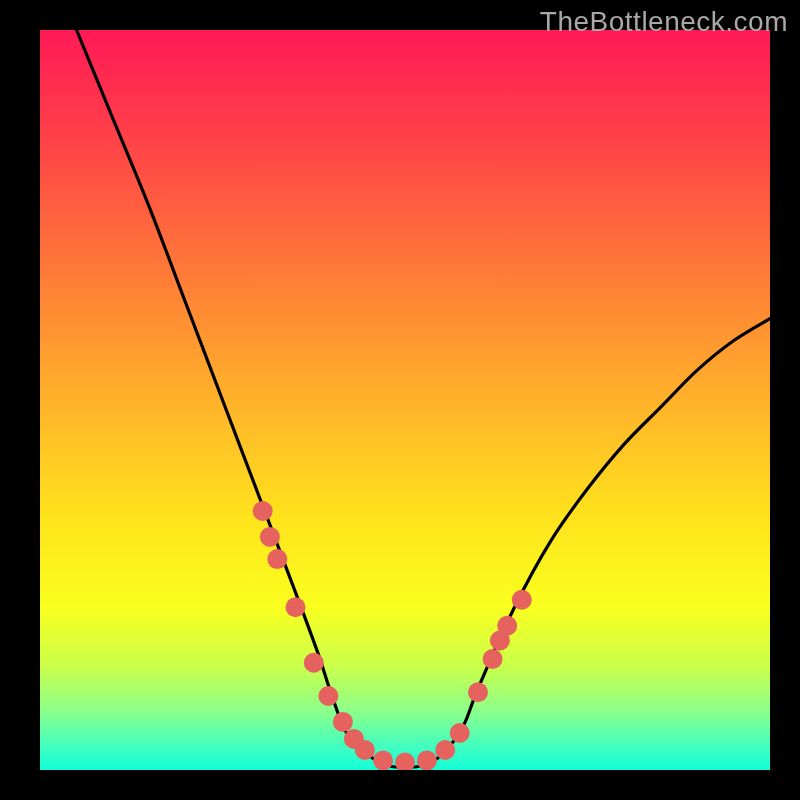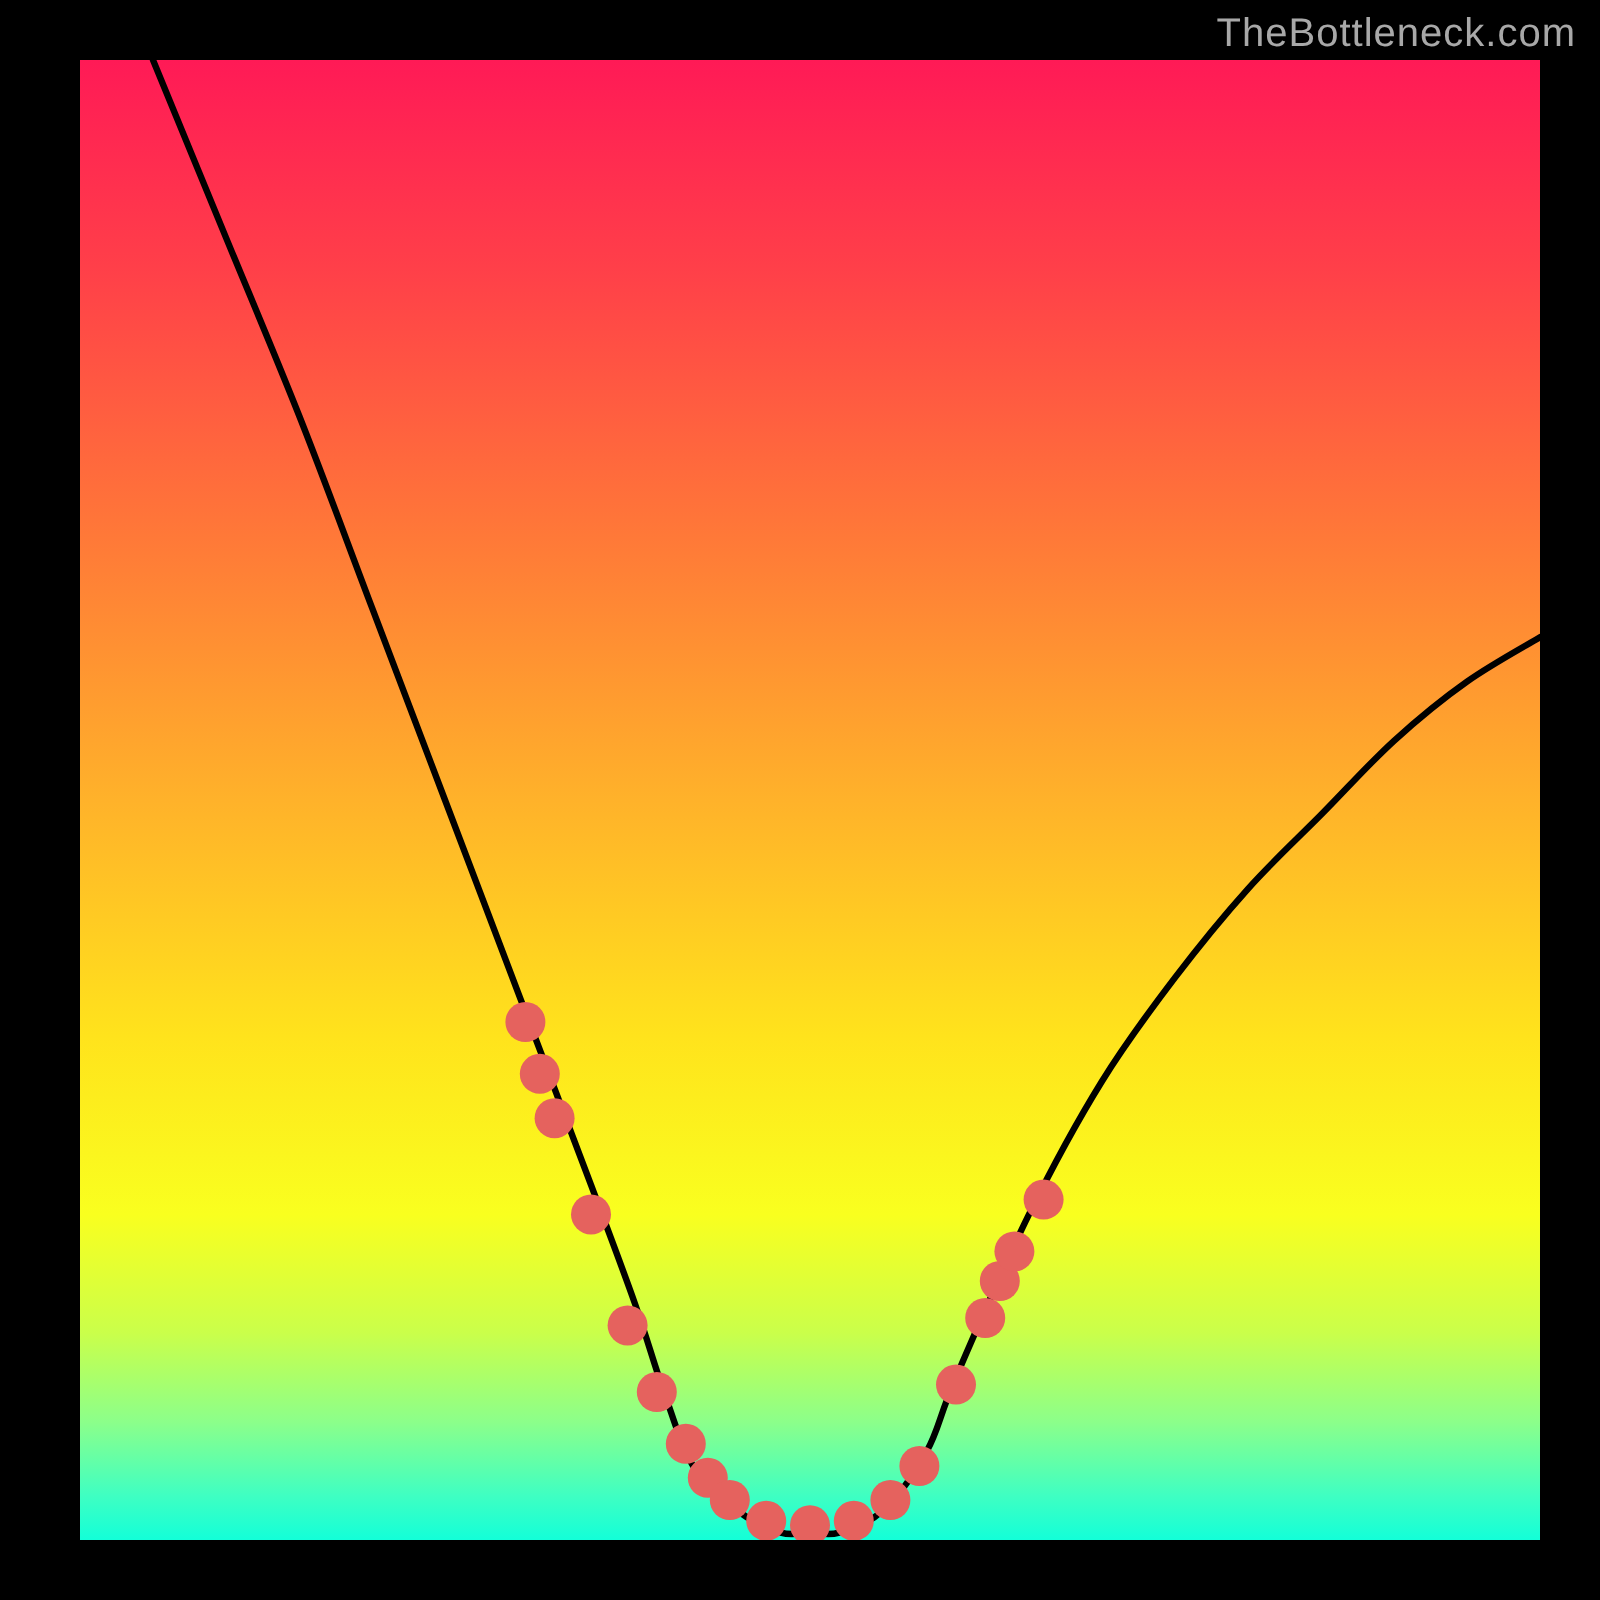--- a/index.html
+++ b/index.html
@@ -45,21 +45,21 @@
       #8cff8a 92%,
       #3fffc2 97%,
       #13ffd8 100%
     );
   }
   .watermark {
     position: absolute;
     top: 6px;
     right: 12px;
     color: #a8a8a8;
-    font-size: 20px;
+    font-size: 28px;
     font-weight: 500;
     letter-spacing: 0.5px;
     font-family: Arial, Helvetica, sans-serif;
     user-select: none;
   }
   svg.curve {
     position: absolute;
     left: 0;
     top: 0;
   }

